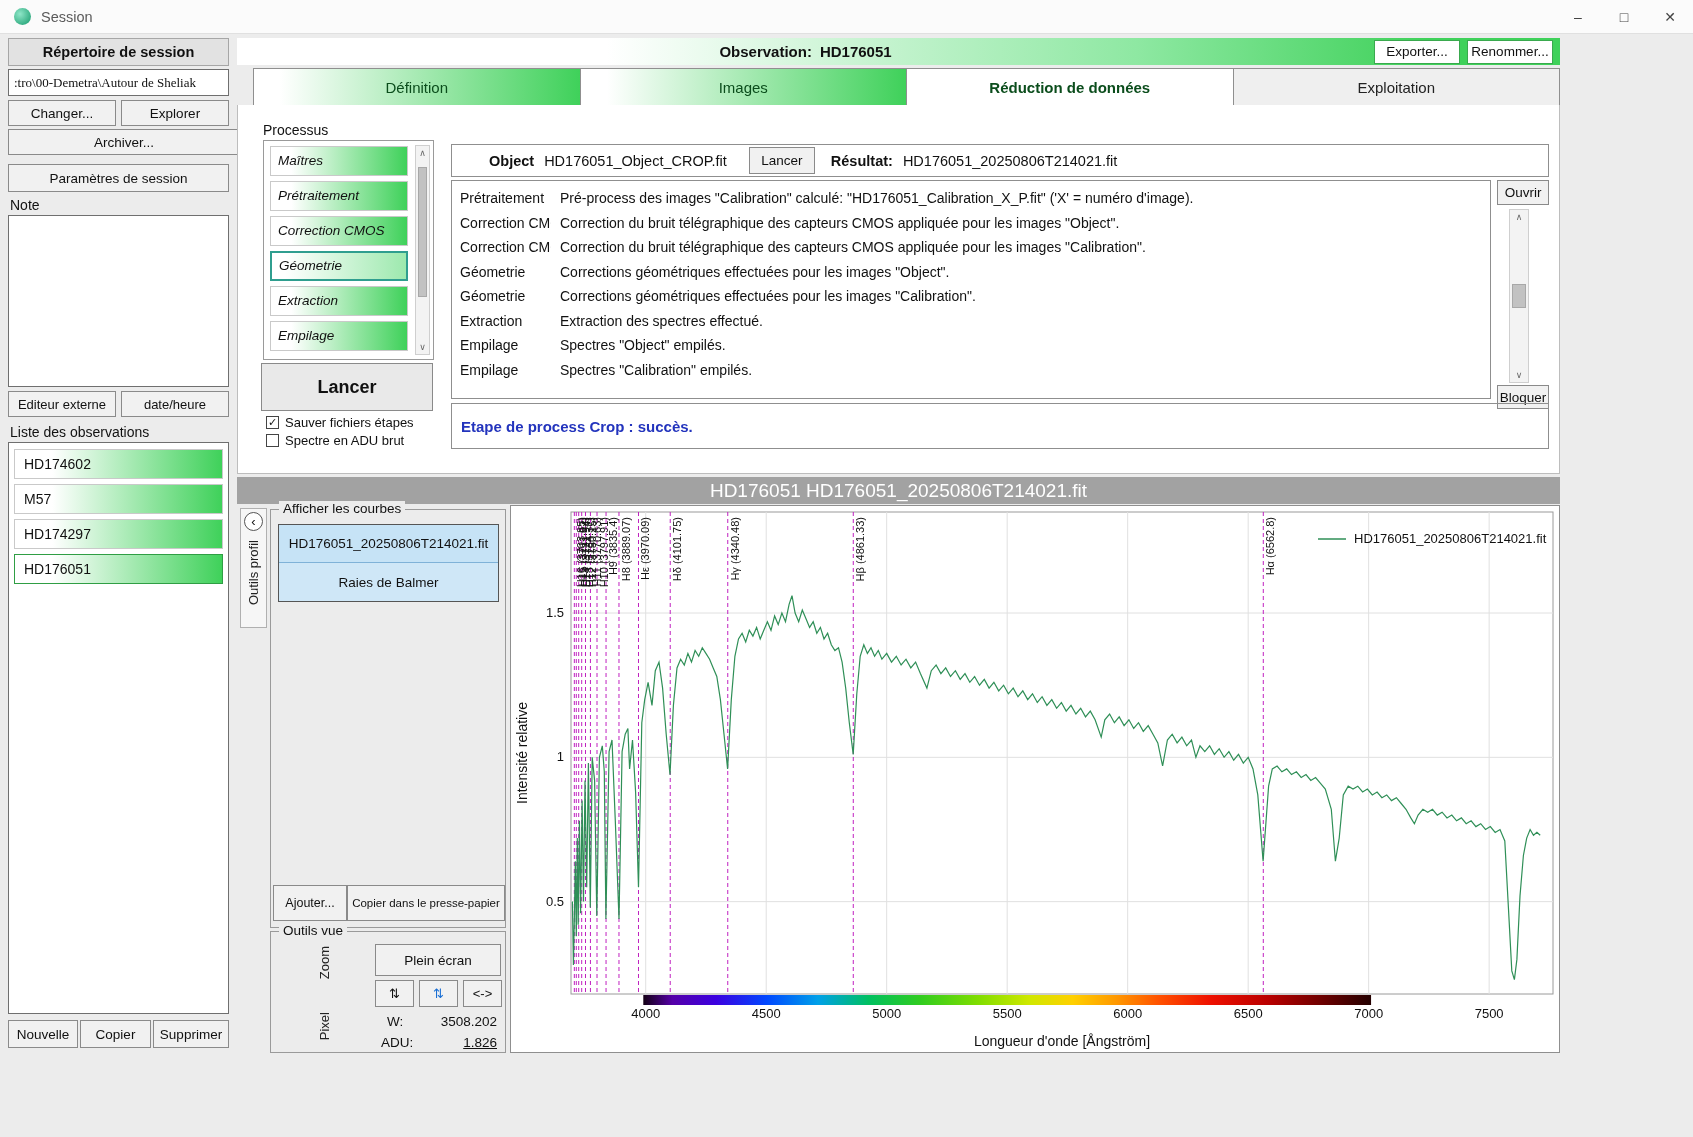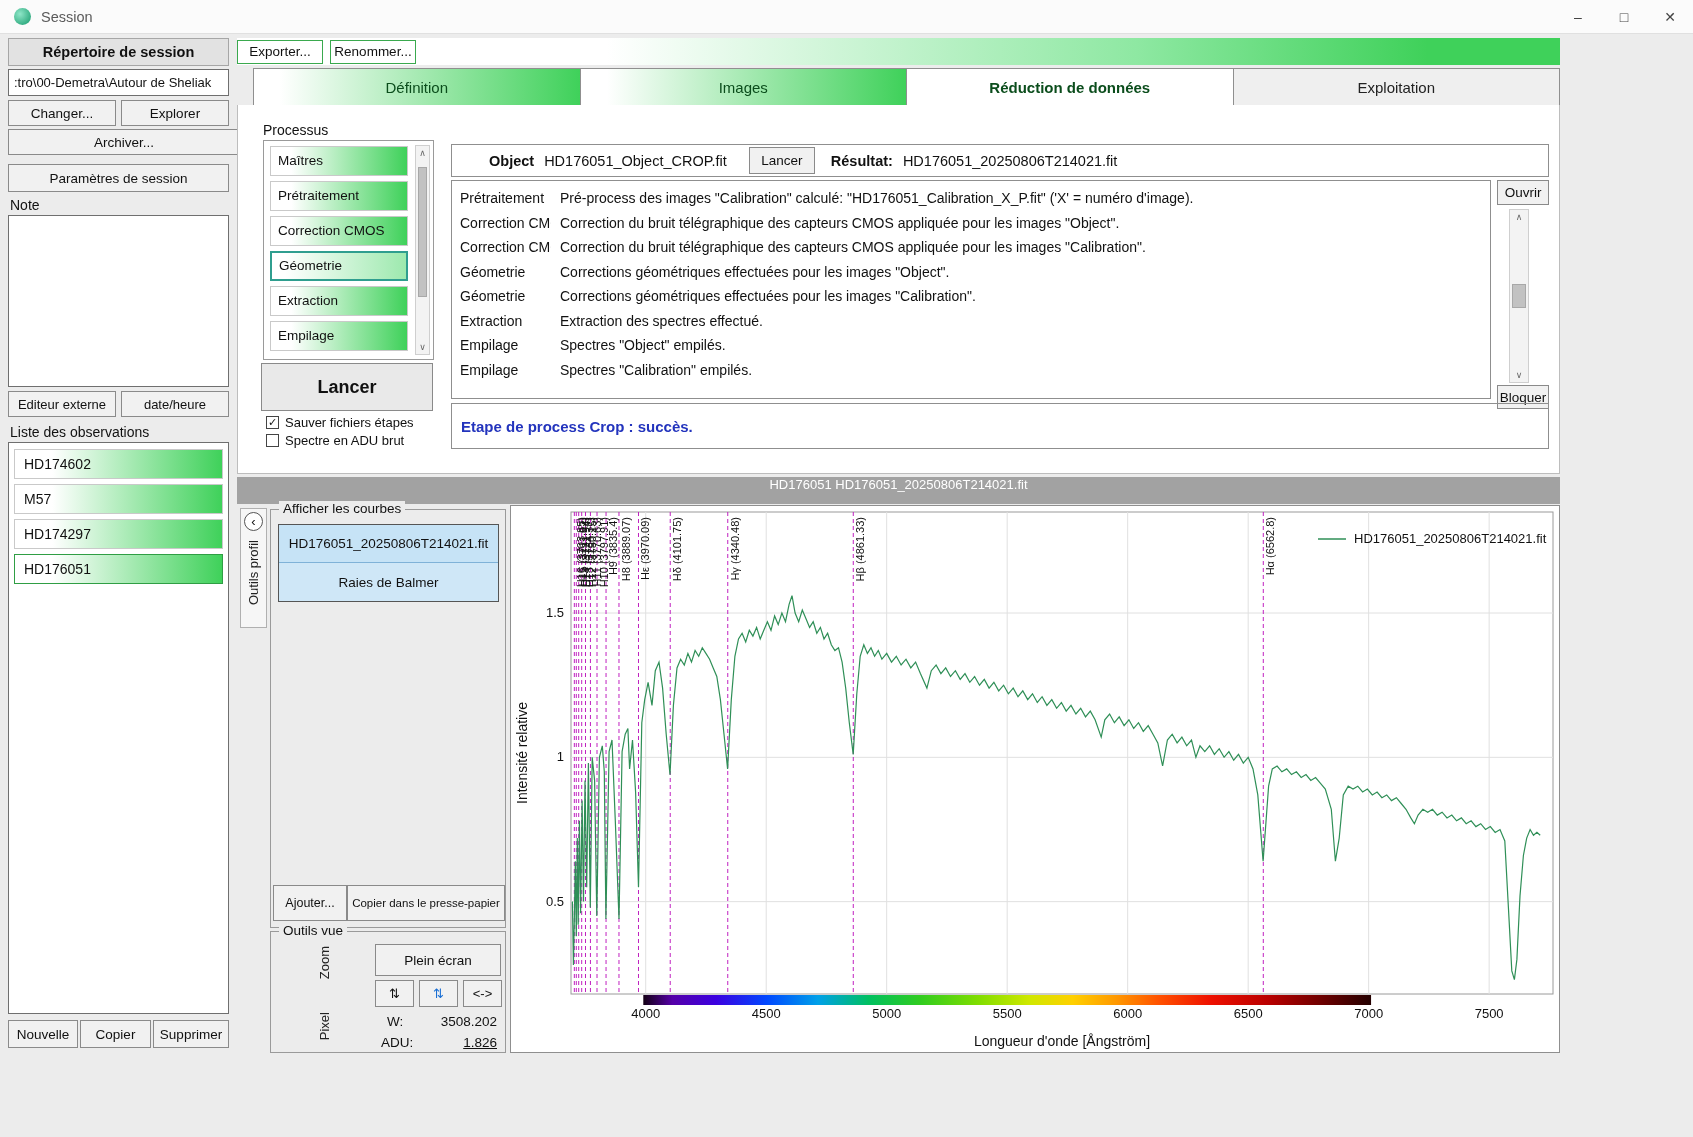--- a/index.html
+++ b/index.html
@@ -8,21 +8,21 @@
   .btn{display:flex;align-items:center;justify-content:center;background:#f1f1f1;border:1px solid #8a8a8a;cursor:default;font-size:13.5px;white-space:nowrap;}
   
   #titlebar{position:absolute;left:0;top:0;width:1693px;height:34px;background:#fbfbfb;border-bottom:1px solid #e0e0e0;display:flex;align-items:center;}
   #app-icon{width:17px;height:17px;border-radius:50%;background:radial-gradient(circle at 35% 35%,#8fe6c8,#13996a);margin-left:14px;}
   #window-title{margin-left:10px;color:#5a5a5a;font-size:14.5px;}
   #win-controls{margin-left:auto;display:flex;}
   .win-btn{width:46px;height:33px;display:flex;align-items:center;justify-content:center;color:#444;font-size:14px;}
   
   #sidebar{position:absolute;left:8px;top:36px;width:221px;height:1014px;}
   #sb-header{position:absolute;left:0;top:2px;width:221px;height:28px;background:#e2e2e2;border:1px solid #a6a6a6;display:flex;align-items:center;justify-content:center;font-weight:bold;font-size:14.5px;}
-  #sb-path{position:absolute;left:0;top:33px;width:221px;height:27px;border:1px solid #6f6f6f;background:#fff;font-size:13px;padding:0 5px;font-family:Liberation Sans, sans-serif;color:#111;}
+  #sb-path{position:absolute;left:0;top:33px;width:221px;height:27px;border:1px solid #6f6f6f;background:#fff;font-size:13px;padding:0 5px;font-family:Liberation Serif, serif;color:#111;}
   #btn-change{position:absolute;left:0;top:64px;width:108px;height:26px;}
   #btn-explore{position:absolute;left:113px;top:64px;width:108px;height:26px;}
   #btn-archive{position:absolute;left:0;top:93px;width:232px;height:26px;}
   #btn-params{position:absolute;left:0;top:128px;width:221px;height:28px;}
   #note-label{position:absolute;left:2px;top:161px;font-size:14px;}
   #note-area{position:absolute;left:0;top:179px;width:221px;height:172px;border:1px solid #6f6f6f;background:#fff;resize:none;font-family:inherit;}
   #btn-editor{position:absolute;left:0;top:355px;width:108px;height:26px;font-size:13px;}
   #btn-datetime{position:absolute;left:113px;top:355px;width:108px;height:26px;font-size:13px;}
   #obs-label{position:absolute;left:2px;top:388px;font-size:14px;}
   #obs-list{position:absolute;left:0;top:406px;width:221px;height:572px;background:#fff;border:1px solid #6f6f6f;padding:6px 5px;}
@@ -41,21 +41,21 @@
   .tab{flex:1;display:flex;align-items:center;justify-content:center;font-size:15px;border:1px solid #8f8f8f;margin-left:-1px;}
   .tab:first-child{margin-left:16px;}
   .tab.gradient{background:linear-gradient(90deg,#ffffff 8%,#3fd15a 100%);color:#0b4d1c;}
   .tab.active{background:#ffffff;color:#0b4d1c;font-weight:bold;border-bottom-color:#ffffff;}
   .tab.plain{background:#efefef;color:#222;}
   
   #content{position:absolute;left:237px;top:105px;width:1323px;height:369px;background:#fff;border:1px solid #bdbdbd;border-top:none;}
   #process-label{position:absolute;left:25px;top:17px;font-size:14px;}
   #process-steps-box{position:absolute;left:25px;top:35px;width:171px;height:220px;border:1px solid #9a9a9a;background:#fff;}
   #process-steps{position:absolute;left:6px;top:5px;width:138px;}
-  .proc-step{height:30px;line-height:28px;padding-left:7px;margin-bottom:5px;border:1px solid #c9c9c9;background:linear-gradient(90deg,#ffffff 15%,#3fd15a 100%);font-size:13.5px;white-space:nowrap;}
+  .proc-step{height:30px;line-height:28px;padding-left:7px;margin-bottom:5px;border:1px solid #c9c9c9;background:linear-gradient(90deg,#ffffff 15%,#3fd15a 100%);font-size:13.5px;white-space:nowrap;font-style:italic;}
   .proc-step.selected{border:2px solid #2f9e8f;background:linear-gradient(90deg,#ffffff 10%,#9de9ae 100%);line-height:26px;}
   .vscroll{position:absolute;display:flex;flex-direction:column;align-items:center;background:#f3f3f3;border:1px solid #cfcfcf;}
   #proc-scroll{right:3px;top:4px;width:15px;height:210px;}
   .sb-arrow{font-size:9px;color:#666;height:14px;display:flex;align-items:center;justify-content:center;width:100%;}
   .sb-track{flex:1;width:100%;position:relative;}
   .sb-thumb{position:absolute;left:2px;right:2px;background:#c2c2c2;border:1px solid #a8a8a8;}
   #proc-scroll .sb-thumb{top:4%;height:72%;}
   #btn-run-big{position:absolute;left:23px;top:258px;width:172px;height:48px;font-size:18px;font-weight:bold;background:#e9e9e9;}
   #process-checkboxes{position:absolute;left:28px;top:310px;}
   .cb-row{display:flex;align-items:center;gap:6px;font-size:13px;height:15px;margin-bottom:3px;white-space:nowrap;}
@@ -72,21 +72,21 @@
   .log-row{display:flex;height:24.5px;align-items:center;font-size:14px;}
   .log-step{width:99px;padding-left:8px;overflow:hidden;white-space:nowrap;flex:0 0 99px;}
   .log-msg{flex:1;padding-left:9px;white-space:nowrap;overflow:hidden;}
   #btn-open{position:absolute;left:1259px;top:75px;width:52px;height:25px;}
   #log-scroll{left:1271px;top:104px;width:20px;height:174px;}
   #log-scroll .sb-thumb{top:42%;height:16%;}
   #btn-block{position:absolute;left:1259px;top:280px;width:52px;height:24px;}
   #status-box{position:absolute;left:213px;top:298px;width:1098px;height:46px;border:1px solid #8f8f8f;display:flex;align-items:center;}
   #status-text{margin-left:9px;color:#2334bd;font-weight:bold;font-size:15px;}
   
-  #viewer-bar{position:absolute;left:237px;top:477px;width:1323px;height:27px;background:#a2a2a2;display:flex;align-items:flex-start;justify-content:center;color:#fff;font-size:13px;}
+  #viewer-bar{position:absolute;left:237px;top:477px;width:1323px;height:27px;background:#a2a2a2;display:flex;align-items:center;justify-content:center;color:#fff;font-size:19px;}
   #profile-strip{position:absolute;left:240px;top:508px;width:27px;height:120px;border:1px solid #b0b0b0;background:#f6f6f6;display:flex;flex-direction:column;align-items:center;padding-top:3px;}
   #collapse-btn{width:19px;height:19px;border-radius:50%;border:1px solid #555;display:flex;align-items:center;justify-content:center;font-size:13px;background:#fff;}
   #profile-strip-label{margin-top:9px;writing-mode:vertical-rl;transform:rotate(180deg);font-size:13px;color:#222;}
   .groupbox{position:absolute;border:1px solid #9a9a9a;background:#ececec;}
   .gb-label{position:absolute;top:-9px;left:8px;background:#ececec;padding:0 4px;font-size:13.5px;}
   #curves-box{left:270px;top:509px;width:236px;height:419px;}
   #curve-list{position:absolute;left:7px;top:14px;width:221px;border:1px solid #555;}
   .curve-item{height:38px;display:flex;align-items:center;justify-content:center;background:#cfe7f7;font-size:13.5px;border-bottom:1px solid #7fb2d8;text-align:center;padding:0 4px;}
   .curve-item:last-child{border-bottom:none;}
   .curve-item.selected{background:#c6e3f6;}
@@ -143,20 +143,23 @@
       <div class="obs-item">M57</div>
       <div class="obs-item">HD174297</div>
       <div class="obs-item selected">HD176051</div>
     </div>
   <div class="btn" id="btn-new">Nouvelle</div>
   <div class="btn" id="btn-copy">Copier</div>
   <div class="btn" id="btn-del">Supprimer</div>
 </div>
 
 <div id="obsbar">
+  <div id="obsbar-center">
+    <span class="lbl">Observation:</span><span class="val">HD176051</span>
+  </div>
   <div class="obsbar-btn">Exporter...</div>
   <div class="obsbar-btn">Renommer...</div>
 </div>
 <div id="tabs">
   <div class="tab gradient">Définition</div>
   <div class="tab gradient">Images</div>
   <div class="tab active">Réduction de données</div>
   <div class="tab plain">Exploitation</div>
 </div>
 

